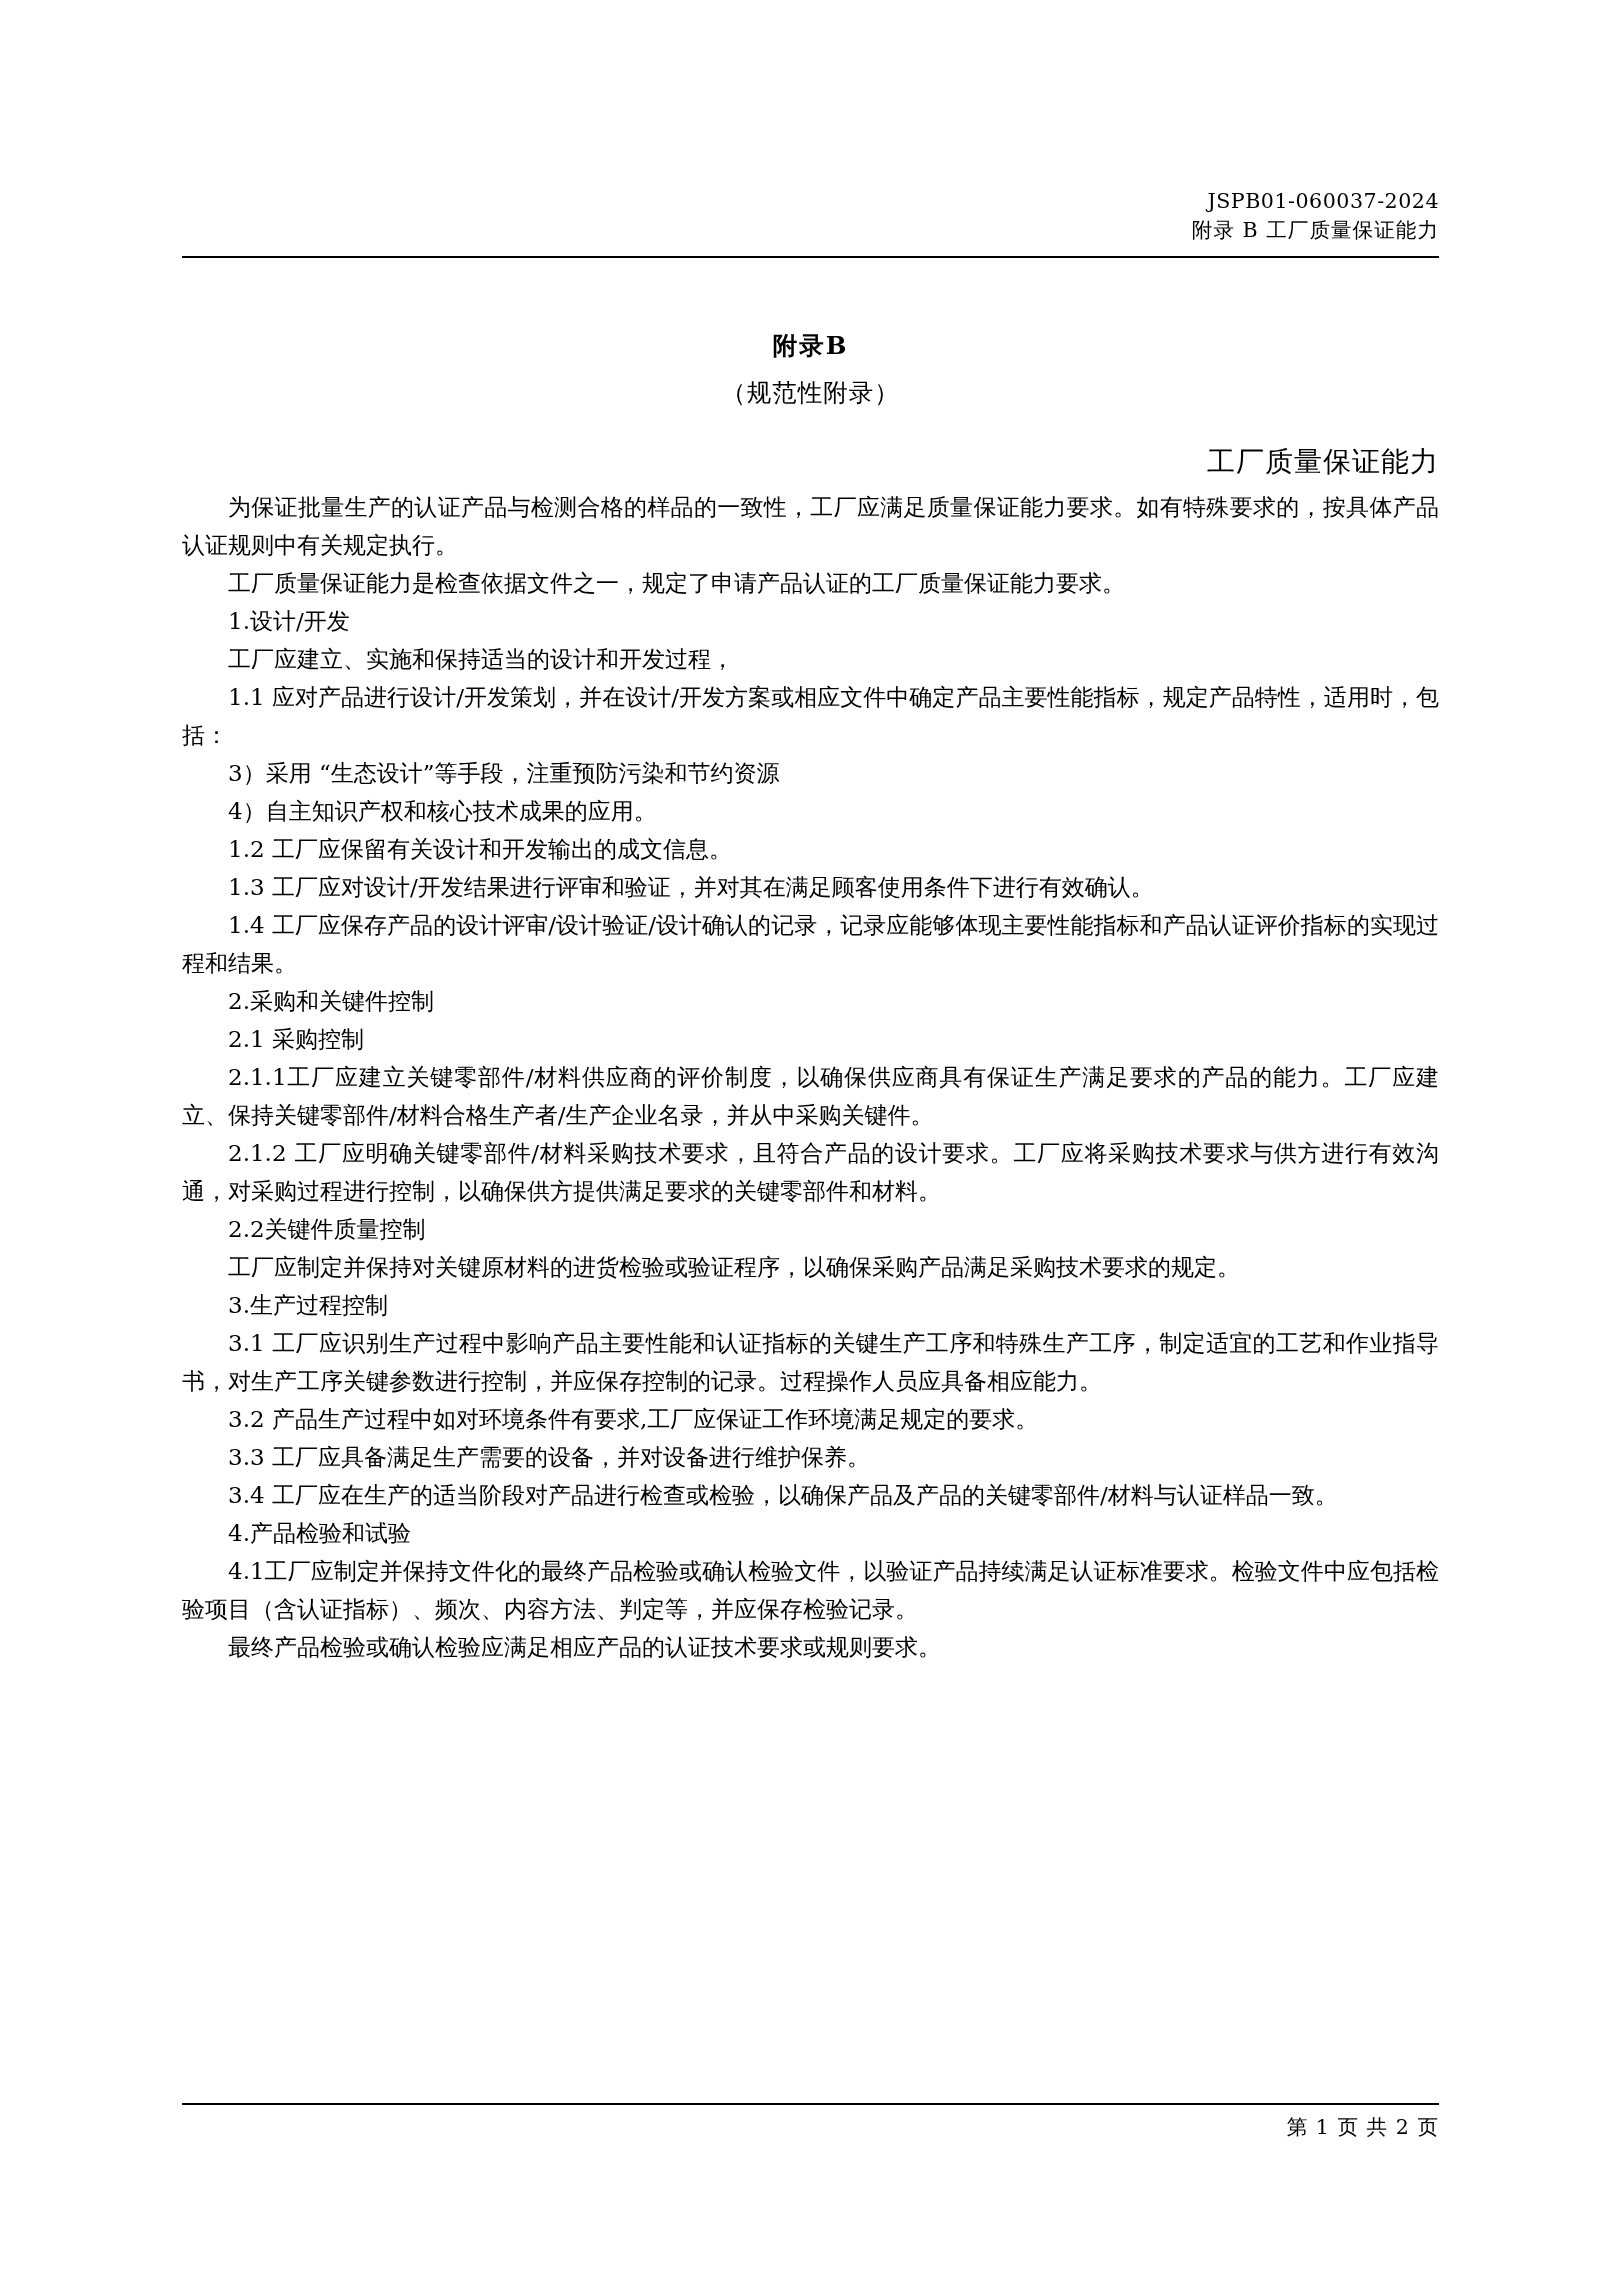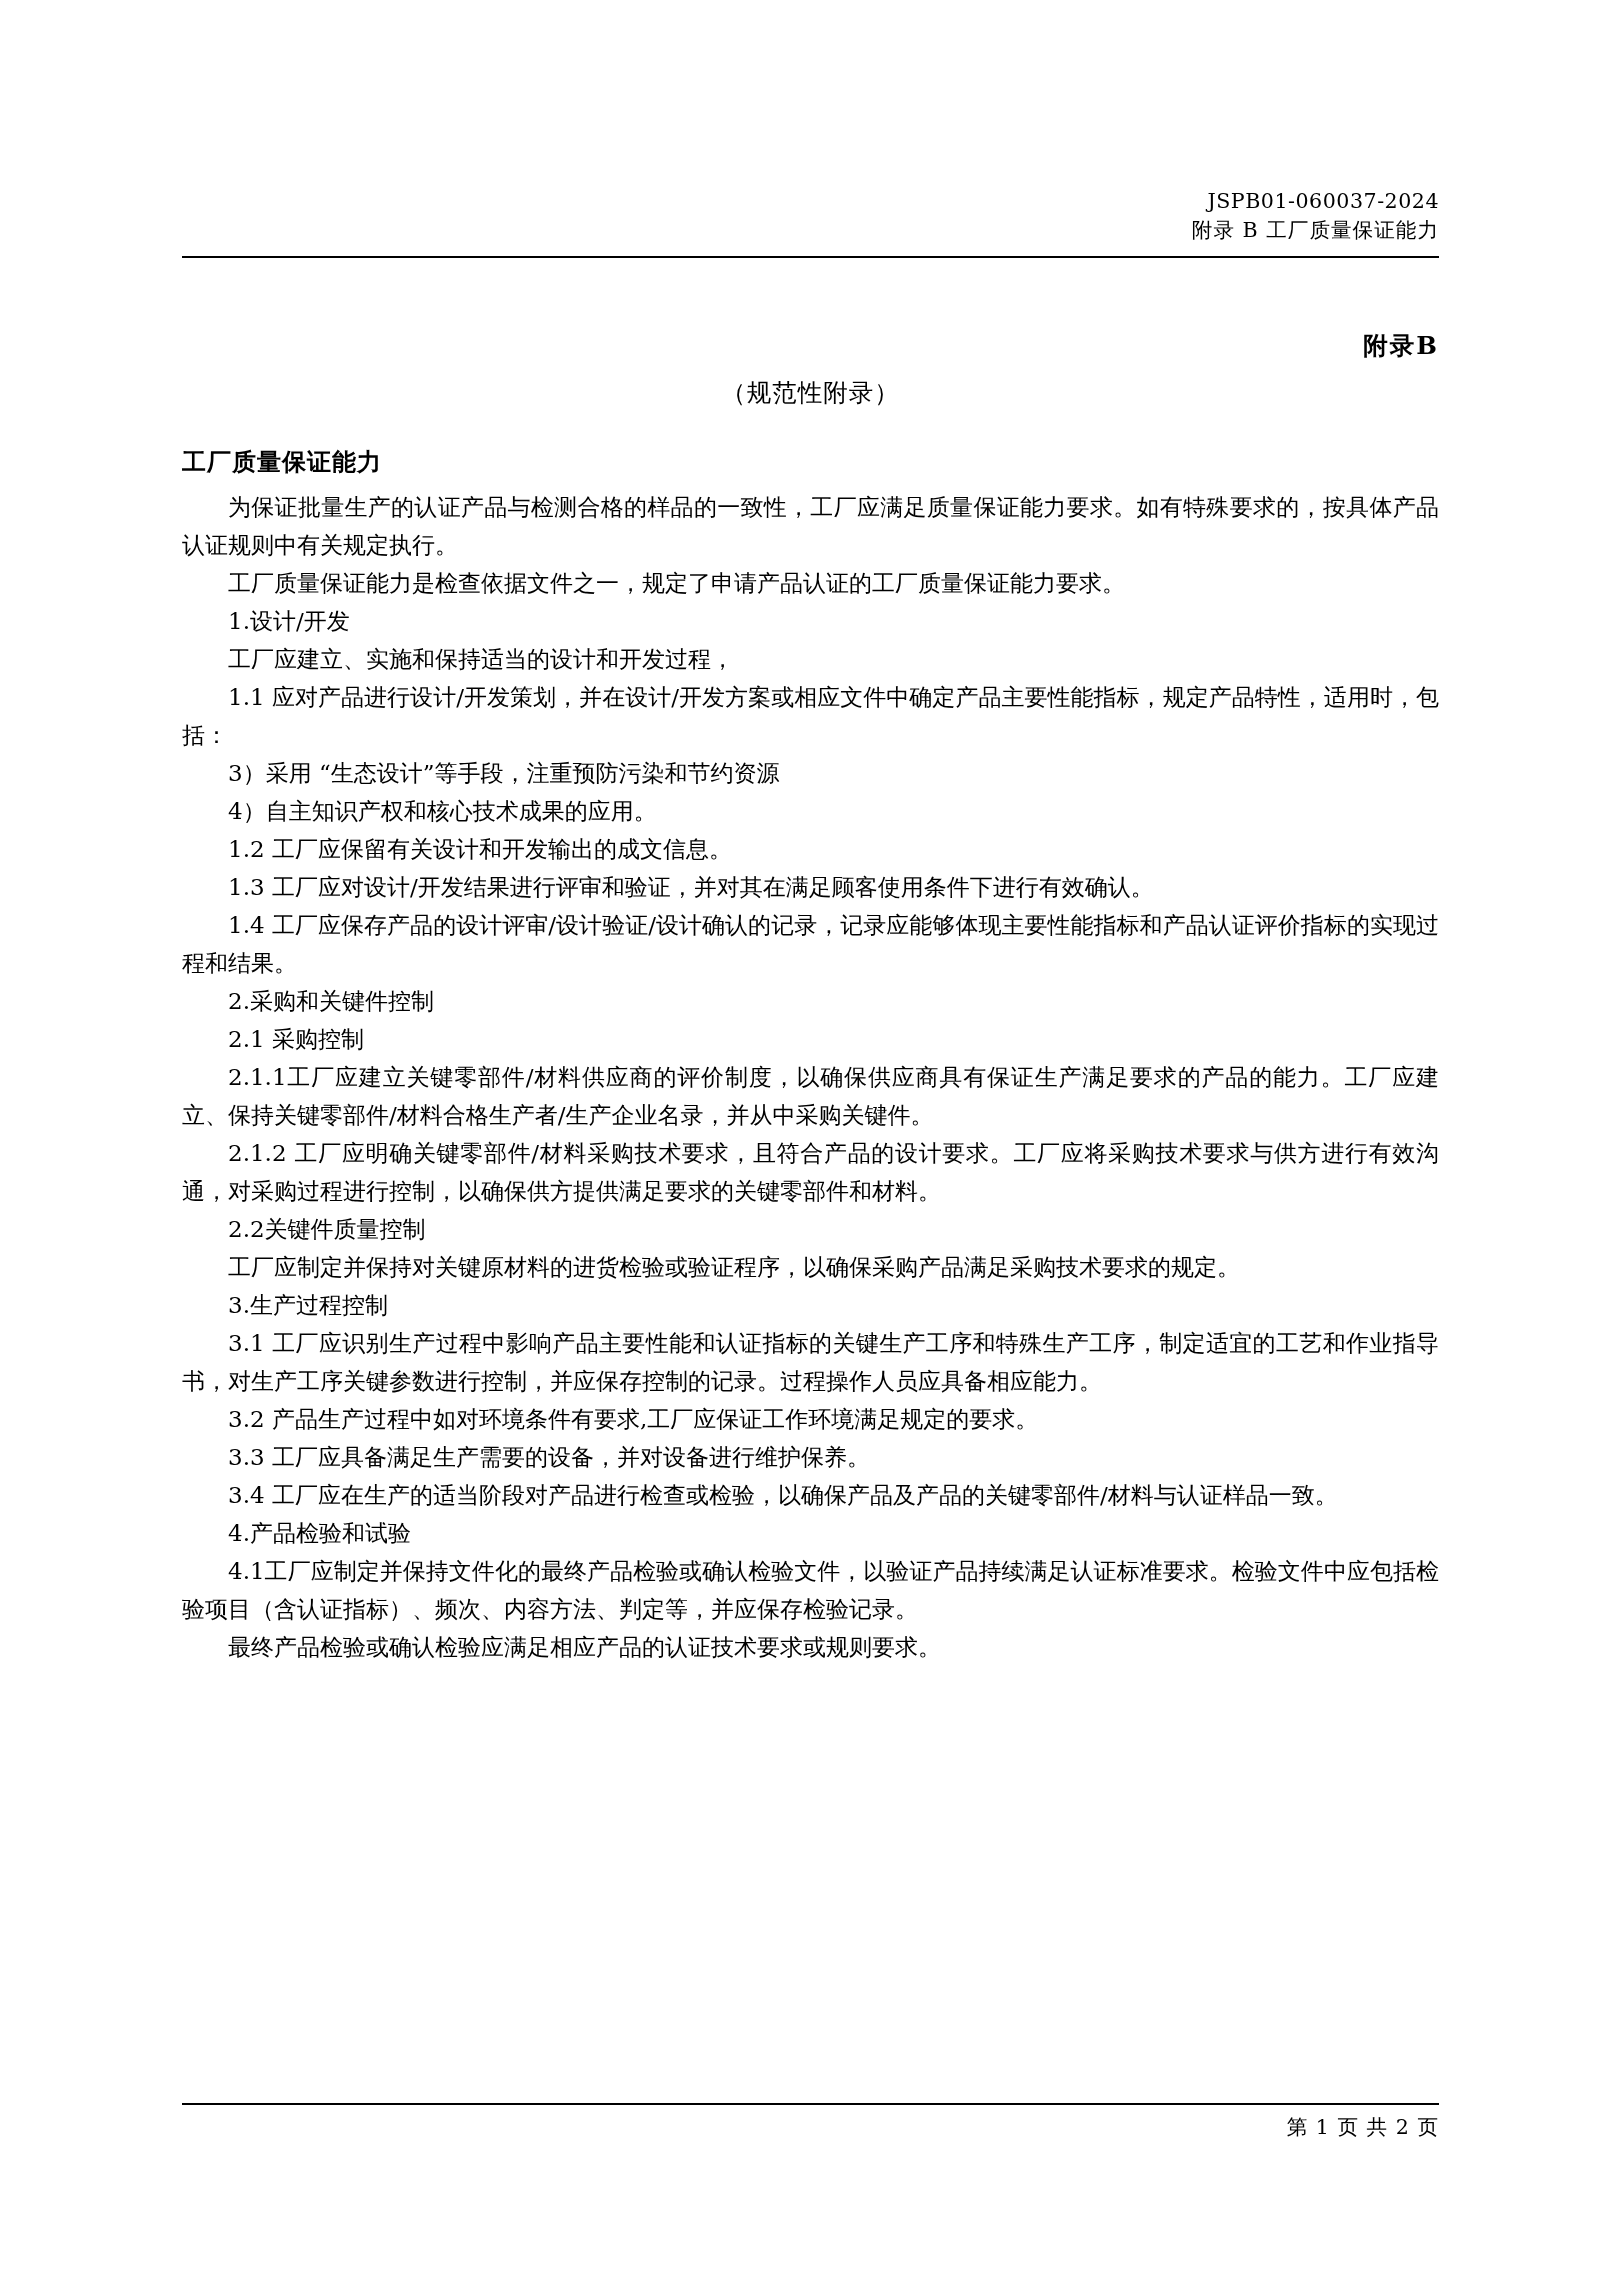--- a/index.html
+++ b/index.html
@@ -74,39 +74,39 @@
   
   .body {
     position: absolute;
     top: 323px;
     left: 0;
     width: 1257px;
     font-size: 23px;
     line-height: 38px;
   }
   .title-main {
-    text-align: right;
+    text-align: center;
     font-weight: bold;
     font-size: 24.5px;
     letter-spacing: 2px;
     margin: 0 0 13.7px 0;
     line-height: 33px;
   }
   .title-sub {
     text-align: center;
     font-weight: normal;
     font-size: 24.5px;
     letter-spacing: 1px;
     margin: 0 0 35px 0;
     line-height: 33px;
   }
   .title-sec {
-    text-align: left;
-    font-weight: bold;
-    font-size: 24px;
+    text-align: right;
+    font-weight: normal;
+    font-size: 28px;
     letter-spacing: 1px;
     margin: 0 0 9.8px 0;
     line-height: 35px;
   }
   p.para {
     margin: 0;
     text-align: justify;
     text-justify: inter-ideograph;
     text-indent: 2em;
     line-height: 38px;

